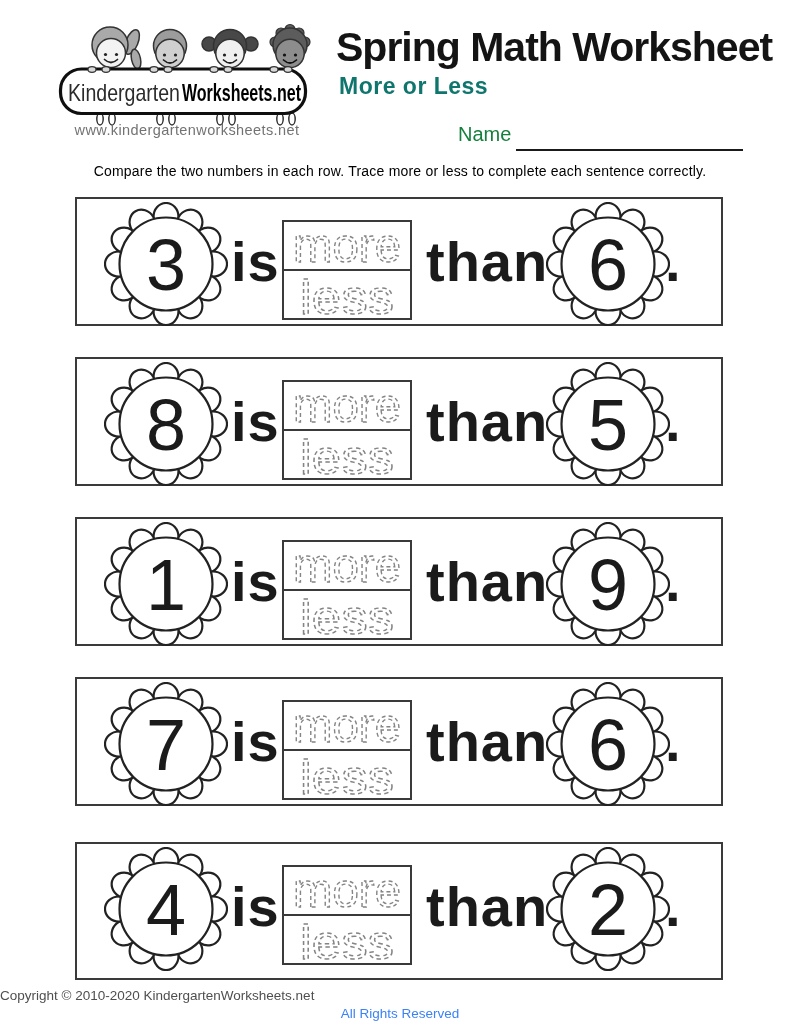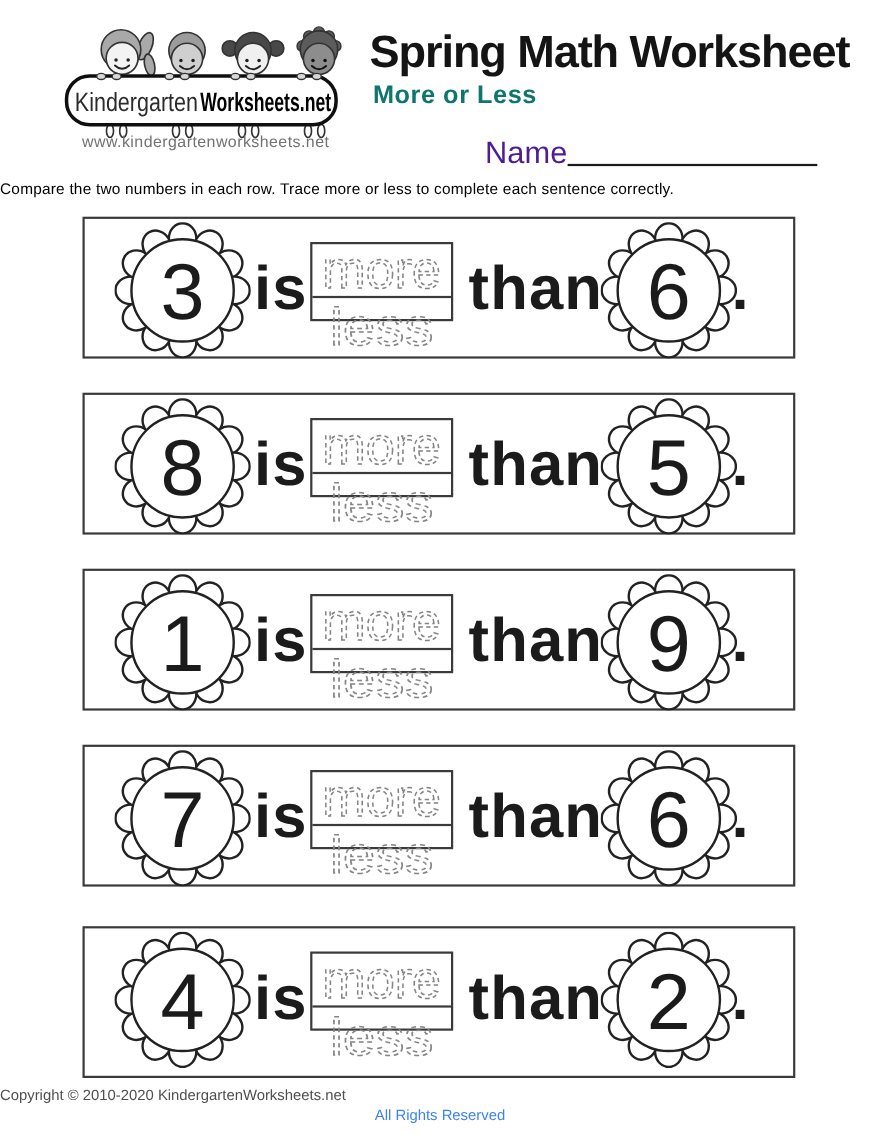--- a/index.html
+++ b/index.html
@@ -10,41 +10,41 @@
   }
 
   
   .logo-svg{position:absolute;left:58px;top:12px}
   .site-url{position:absolute;left:58px;top:122px;width:258px;text-align:center;
     font-size:14.5px;color:#737373;letter-spacing:.4px}
   .title{position:absolute;left:336px;top:24px;font-size:41px;font-weight:700;
     letter-spacing:-1px;color:#141414;white-space:nowrap}
   .subtitle{position:absolute;left:339px;top:73px;font-size:23px;font-weight:700;
     letter-spacing:.5px;color:#0f766e}
-  .name-label{position:absolute;left:441px;top:123px;font-size:28px;color:#4c1d95}
+  .name-label{position:absolute;left:458px;top:123px;font-size:20px;color:#15803d}
   .name-line{position:absolute;left:516px;top:149px;width:227px;height:0;
     border-bottom:2.5px solid #1a1a1a}
 
-  .instructions{position:absolute;left:0;top:163px;width:100%;
+  .instructions{position:absolute;left:0;top:163px;width:100%;text-align:center;
     font-size:14px;letter-spacing:.2px;color:#000}
 
   
   .row{position:absolute;left:75px;width:648px;border:2px solid #3a3a3a;background:#fff}
   .flower{position:absolute;width:124px;height:124px;top:3px}
   .flower.left{left:27px}
   .flower.right{left:469px}
   .flower .outline{fill:#fff;stroke:#222;stroke-width:2.2}
   .flower-number{font-family:"Liberation Sans",sans-serif;font-size:72px;font-weight:300;
     fill:#1b1b1b;text-anchor:middle}
   .word{position:absolute;top:35px;font-size:56px;font-weight:700;letter-spacing:1px;
     color:#1b1b1b;line-height:1;white-space:nowrap}
   .word.is{left:154px}
   .word.than{left:349px}
   .word.period{left:588px}
-  .trace-box{position:absolute;left:205px;top:21px;width:130px;height:72px;
+  .trace-box{position:absolute;left:205px;top:21px;width:130px;height:100px;
     border:2px solid #3a3a3a;background:#fff}
   .trace-divider{position:absolute;left:0;top:47px;width:126px;height:2px;background:#3a3a3a}
   .trace-cell-top{position:absolute;left:0;top:0}
   .trace-cell-bottom{position:absolute;left:0;top:49px}
   .trace-text{fill:none;stroke:#858585;stroke-width:1.4;stroke-dasharray:4 3;
     font-family:"Liberation Sans",sans-serif;font-size:48px;font-weight:400}
 
   
   .brand-thin{font-family:"Liberation Sans",sans-serif;font-size:24px;font-weight:500;fill:#2b2b2b}
   .brand-bold{font-family:"Liberation Sans",sans-serif;font-size:24px;font-weight:800;fill:#000}

